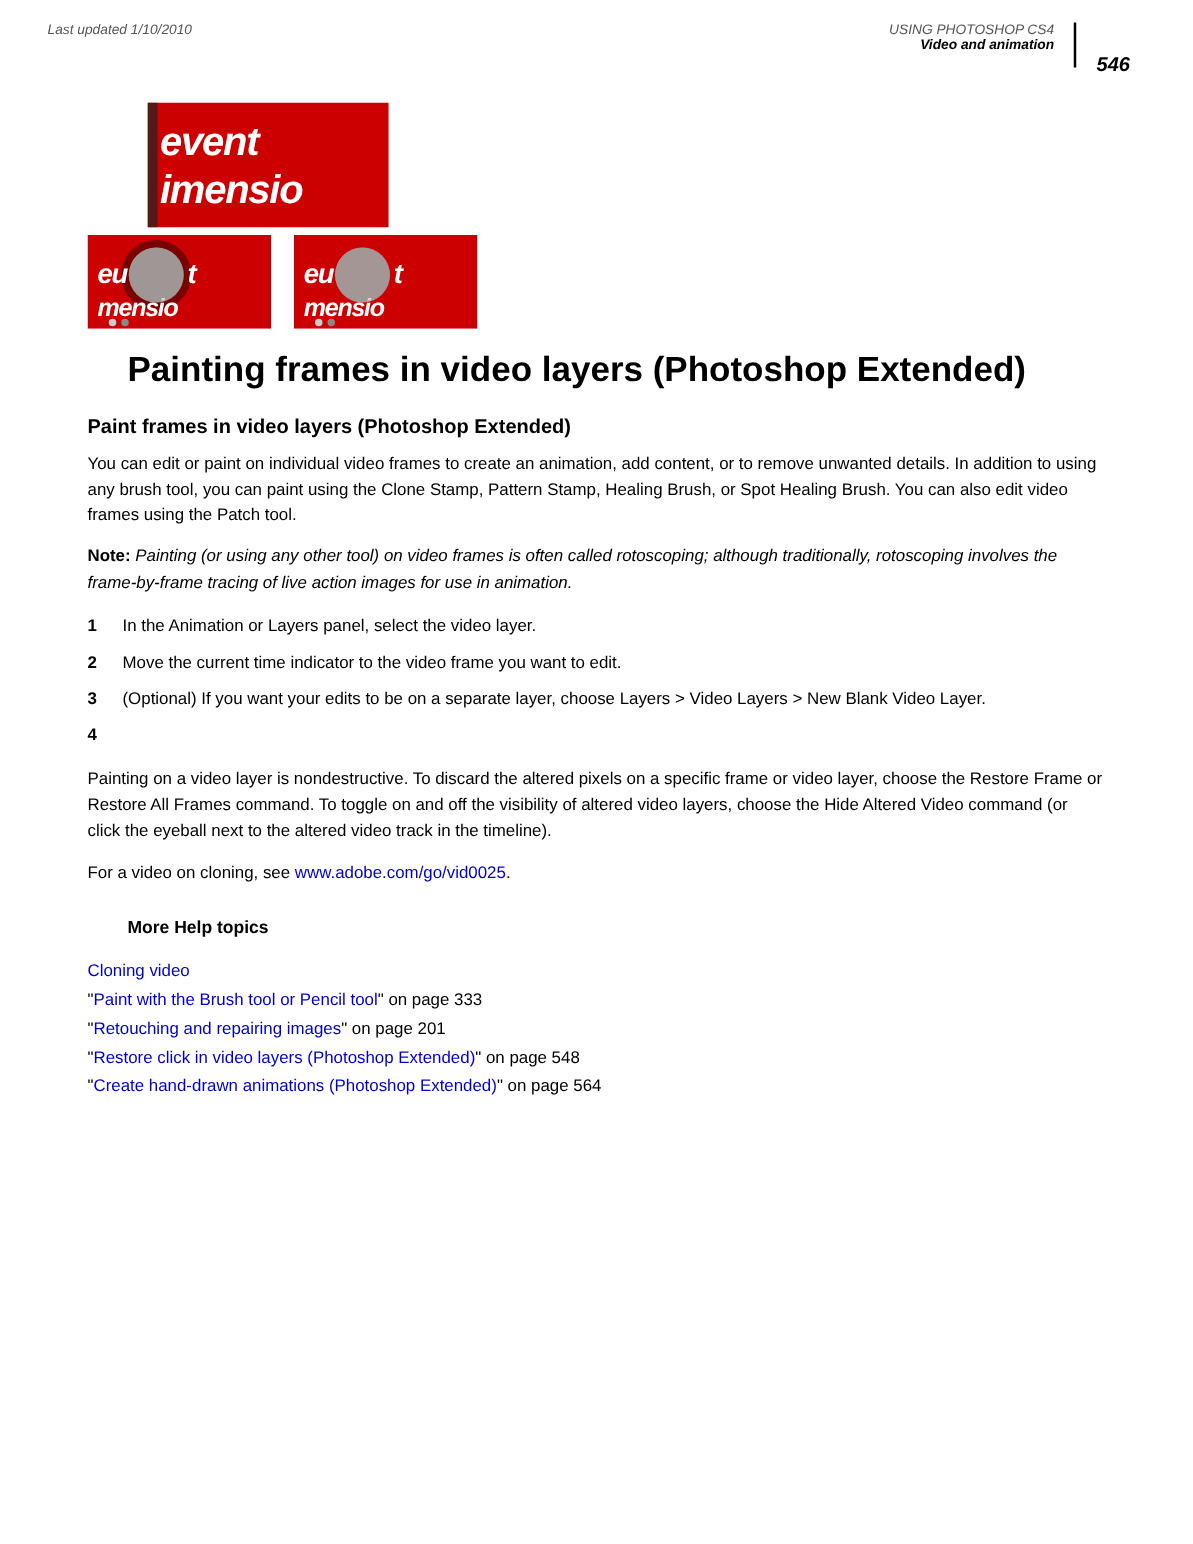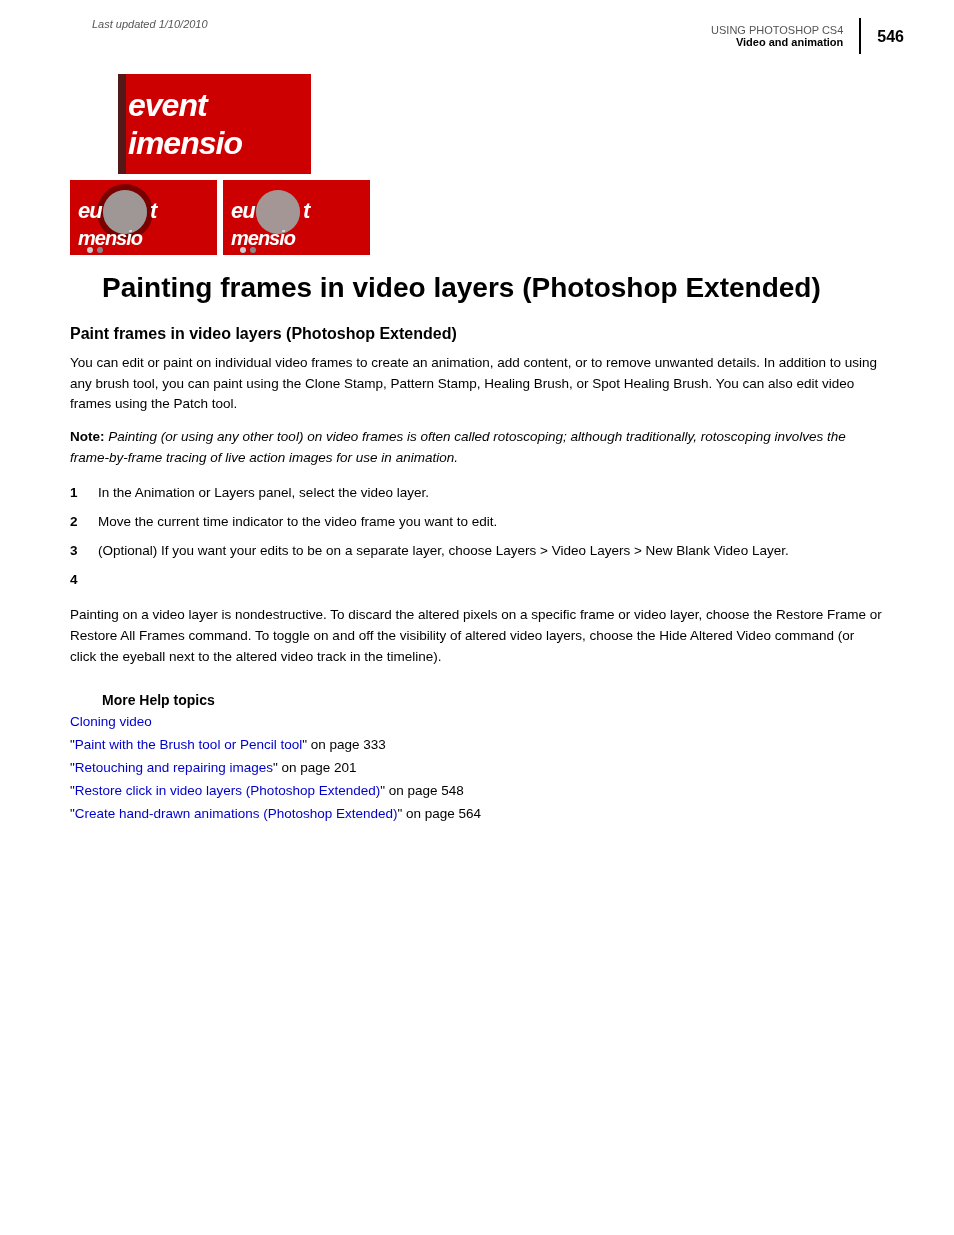--- a/index.html
+++ b/index.html
@@ -22,34 +22,35 @@
       min-height: 1235px;
       background: #ffffff;
       padding: 0;
       position: relative;
     }
 
     .header {
       display: flex;
       justify-content: space-between;
       align-items: flex-start;
-      padding: 18px 50px 10px 92px;
+      padding: 18px 50px 10px 38px;
       border-bottom: none;
     }
 
     .header-left {
       font-size: 11px;
       color: #555555;
       font-style: italic;
     }
 
     .header-right-block {
       display: flex;
-      align-items: center;
+      align-items: flex-start;
       gap: 16px;
+      font-style: italic;
     }
 
     .header-right-text {
       display: flex;
       flex-direction: column;
       align-items: flex-end;
     }
 
     .header-divider {
       width: 2px;
@@ -60,21 +61,21 @@
     .content {
       padding: 10px 70px 40px 70px;
     }
 
     .image-section {
       margin-bottom: 16px;
     }
 
     .two-images-row {
       display: flex;
-      gap: 6px;
+      gap: 18px;
       margin-bottom: 6px;
     }
 
     .image-caption {
       font-size: 11px;
       font-style: italic;
       color: #333333;
       line-height: 1.4;
       max-width: 700px;
       margin-bottom: 24px;
@@ -143,21 +144,21 @@
     }
 
     .more-help {
       margin-top: 24px;
     }
 
     .more-help-title {
       font-size: 14px;
       font-weight: bold;
       color: #000000;
-      margin-bottom: 6px;
+      margin-bottom: 20px;
       padding-left: 32px;
     }
 
     .help-link-item {
       margin-bottom: 8px;
       font-size: 13.5px;
     }
 
     .help-link-item a {
       color: #0000cc;
@@ -183,21 +184,21 @@
   <div class="header">
     <div class="header-left">Last updated 1/10/2010</div>
     <div class="header-right-block">
       <div class="header-right-text">
         <span style="font-size:11px; color:#555;">
           <span>USING PHOTOSHOP CS4</span>
         </span>
         <span class="section-title" style="font-weight:bold; font-size:11px;">Video and animation</span>
       </div>
       <div class="header-divider"></div>
-      <div class="page-num" style="font-size:16px; font-weight:bold; padding-top:2px;">546</div>
+      <div class="page-num" style="font-size:16px; font-weight:bold; padding-top:2px;margin-top:24px;">546</div>
     </div>
   </div>
 
   <div class="content">
 
     <div class="image-section">
 
       <div style="margin-bottom: 3px; margin-left: 48px;">
         <svg class="logo-canvas" viewBox="0 0 193 100">
 
@@ -268,20 +269,23 @@
       </div>
       <div class="numbered-item">
         <span class="num">4</span>
       </div>
     </div>
 
     <p class="body-text">
       Painting on a video layer is nondestructive. To discard the altered pixels on a specific frame or video layer, choose the Restore Frame or Restore All Frames command. To toggle on and off the visibility of altered video layers, choose the Hide Altered Video command (or click the eyeball next to the altered video track in the timeline).
     </p>
 
+    <p class="body-text">
+      For a video on cloning, see <a class="link" href="#">www.adobe.com/go/vid0025</a>.
+    </p>
 
 
     <div class="more-help">
       <div class="more-help-title">More Help topics</div>
 
       <div class="help-link-item">
         <a class="link" href="#">Cloning video</a>
       </div>
 
       <div class="help-link-item">

